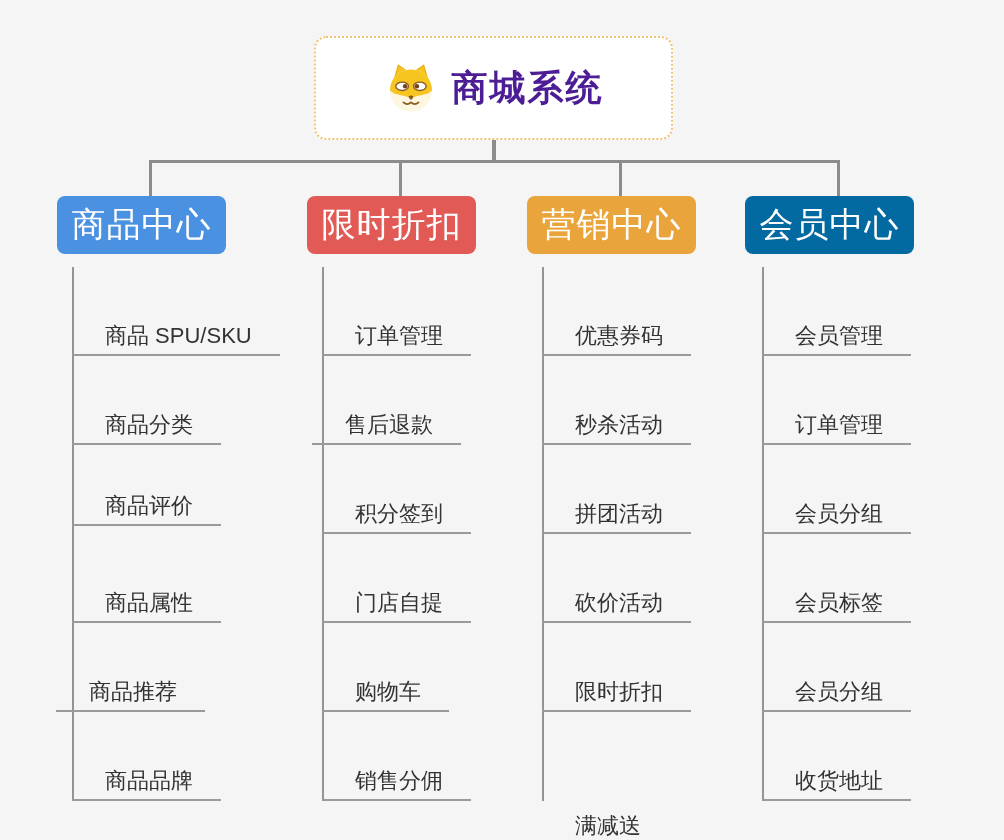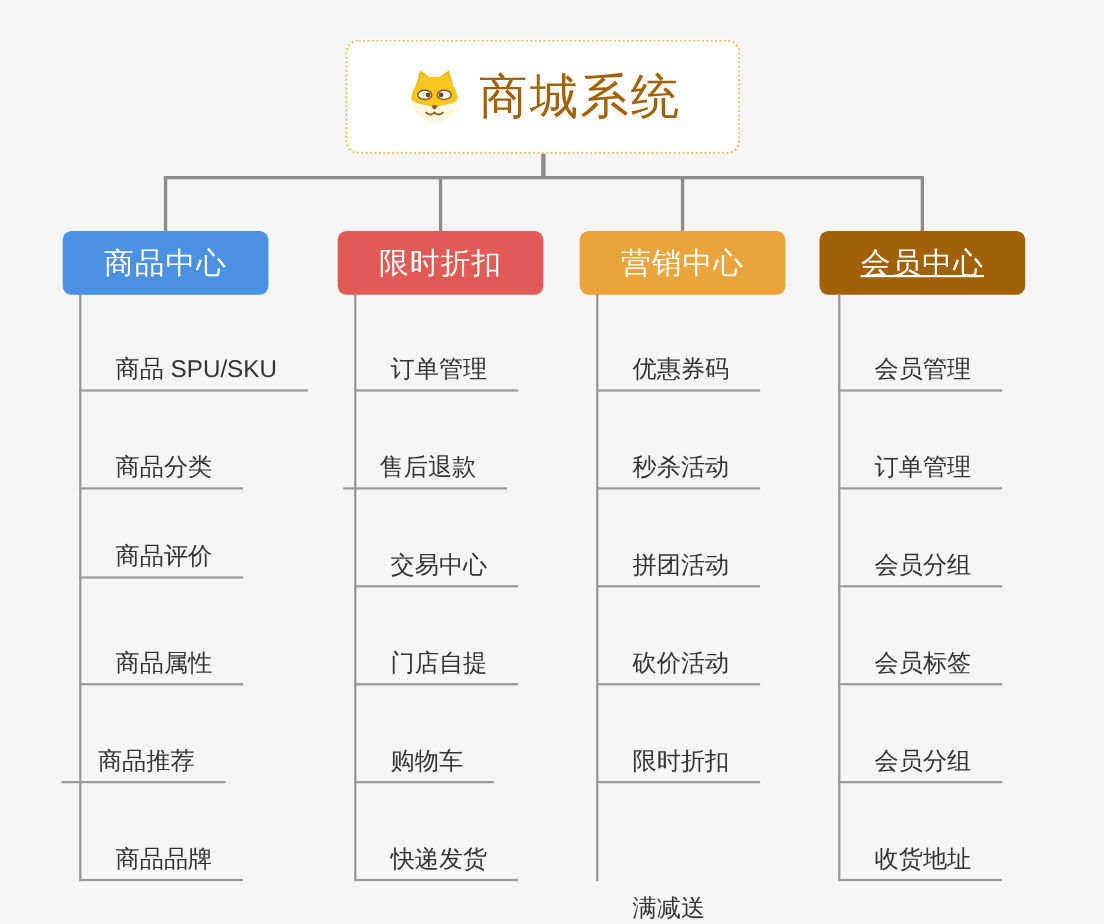--- a/index.html
+++ b/index.html
@@ -10,38 +10,38 @@
   }
   .abs{position:absolute;}
   
   .root-node{
     left:314px;top:36px;width:359px;height:104px;
     background:#ffffff;border:2px dotted #f2c478;border-radius:12px;
     box-sizing:border-box;
     display:flex;align-items:center;justify-content:center;gap:14px;
   }
   .root-title{
-    font-size:44px;color:#a16207;font-weight:400;letter-spacing:2px;
+    font-size:36px;color:#4c1d95;font-weight:700;letter-spacing:2px;
   }
   
   .line{background:#8c8c8c;position:absolute;}
   .root-stub{left:492px;top:138px;width:4px;height:24px;}
   .h-bar{left:149px;top:160px;width:691px;height:3px;}
   .drop{top:160px;width:3px;height:52px;}
   .trunk{top:267px;width:2px;height:534px;background:#949494;position:absolute;}
   
   .branch-box{
-    top:210px;width:187px;height:58px;border-radius:8px;
+    top:196px;width:169px;height:58px;border-radius:8px;
     display:flex;align-items:center;justify-content:center;
-    color:#ffffff;font-size:27px;letter-spacing:1px;
+    color:#ffffff;font-size:34px;letter-spacing:1px;
   }
   .col-0{background:#4b91e2;}
   .col-1{background:#e25a56;}
   .col-2{background:#eaa43c;}
-  .col-3{background:#a16207;text-decoration:underline;}
+  .col-3{background:#0369a1;}
   
   .leaf{
     position:absolute;height:36px;line-height:32px;box-sizing:border-box;
     padding:0 28px 0 33px;border-bottom:2px solid #9a9a9a;
     font-size:22px;color:#333333;white-space:nowrap;
   }
 </style>
 </head>
 <body>
 
@@ -84,24 +84,24 @@
 
 <div class="leaf" style="left:72px;top:320px">商品 SPU/SKU</div>
 <div class="leaf" style="left:72px;top:409px">商品分类</div>
 <div class="leaf" style="left:72px;top:490px">商品评价</div>
 <div class="leaf" style="left:72px;top:587px">商品属性</div>
 <div class="leaf" style="left:56px;top:676px">商品推荐</div>
 <div class="leaf" style="left:72px;top:765px">商品品牌</div>
 
 <div class="leaf" style="left:322px;top:320px">订单管理</div>
 <div class="leaf" style="left:312px;top:409px">售后退款</div>
-<div class="leaf" style="left:322px;top:498px">交易中心</div>
+<div class="leaf" style="left:322px;top:498px">积分签到</div>
 <div class="leaf" style="left:322px;top:587px">门店自提</div>
 <div class="leaf" style="left:322px;top:676px">购物车</div>
-<div class="leaf" style="left:322px;top:765px">快递发货</div>
+<div class="leaf" style="left:322px;top:765px">销售分佣</div>
 
 <div class="leaf" style="left:542px;top:320px">优惠券码</div>
 <div class="leaf" style="left:542px;top:409px">秒杀活动</div>
 <div class="leaf" style="left:542px;top:498px">拼团活动</div>
 <div class="leaf" style="left:542px;top:587px">砍价活动</div>
 <div class="leaf" style="left:542px;top:676px">限时折扣</div>
 <div class="leaf" style="left:542px;top:810px">满减送</div>
 
 <div class="leaf" style="left:762px;top:320px">会员管理</div>
 <div class="leaf" style="left:762px;top:409px">订单管理</div>

